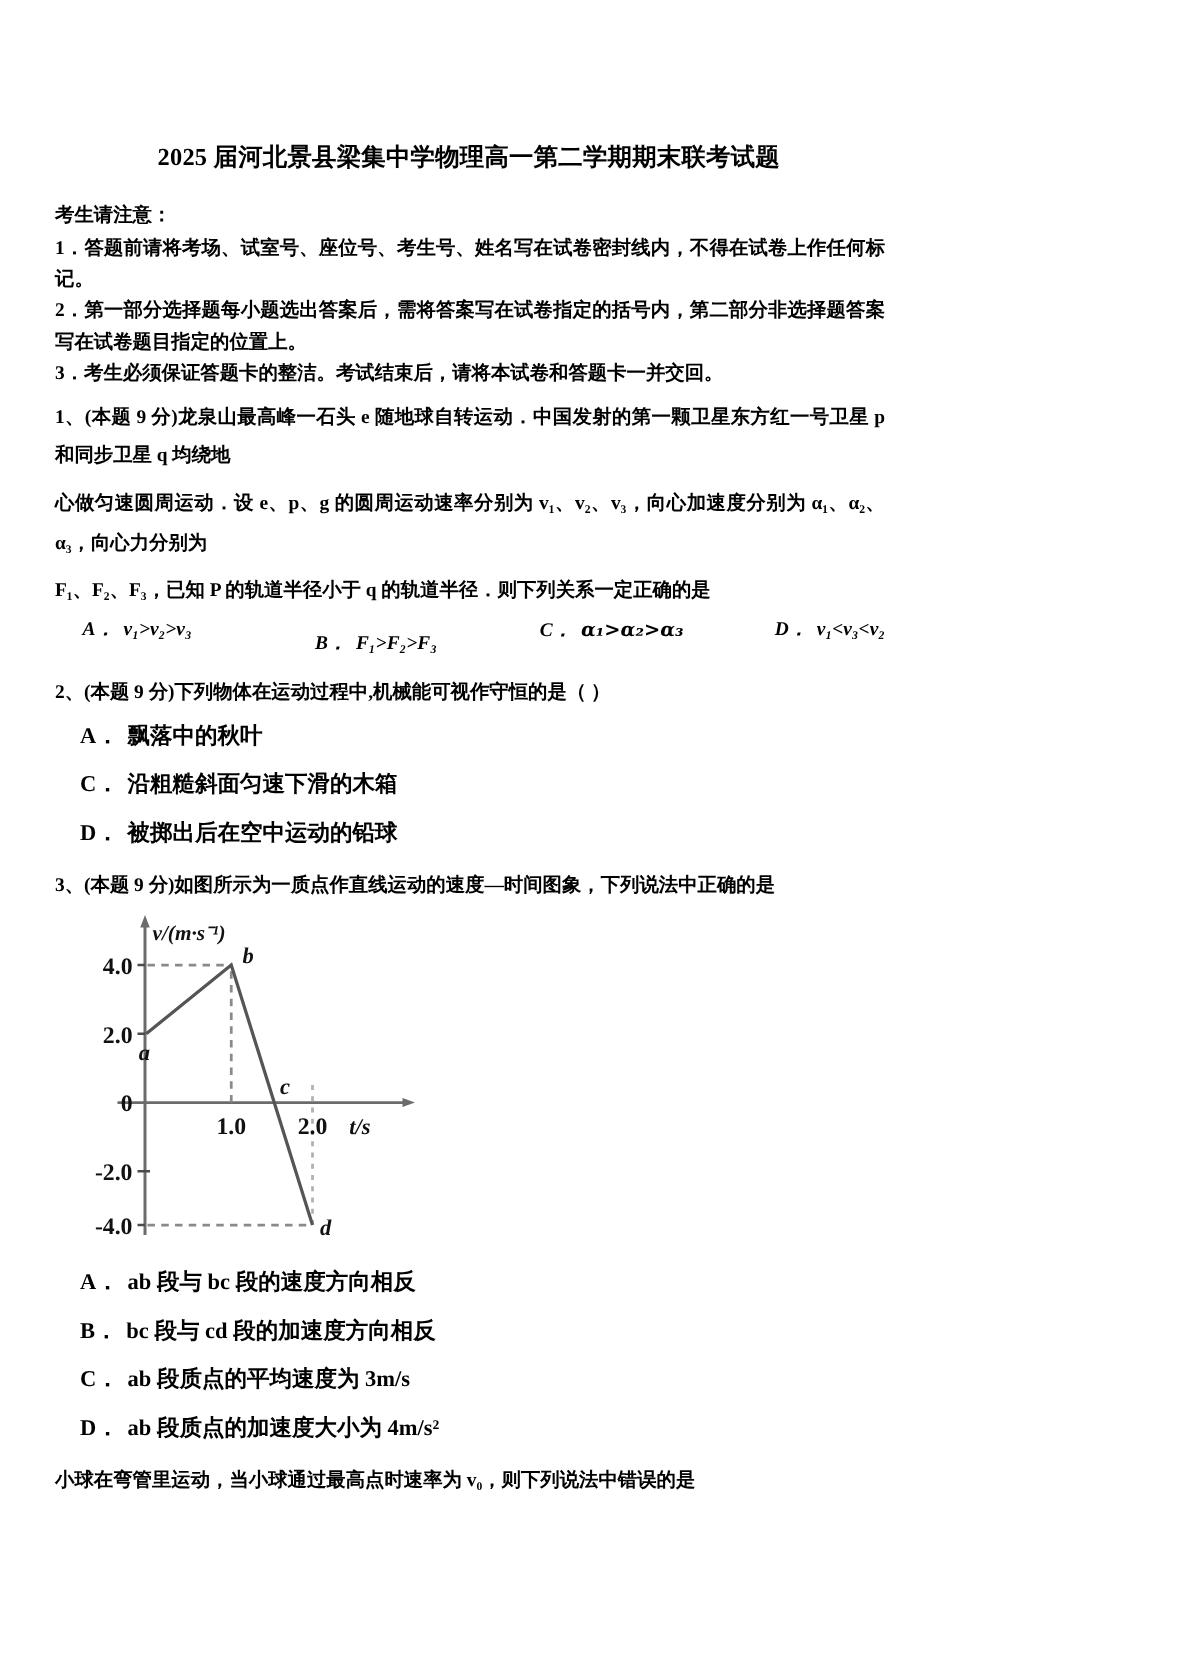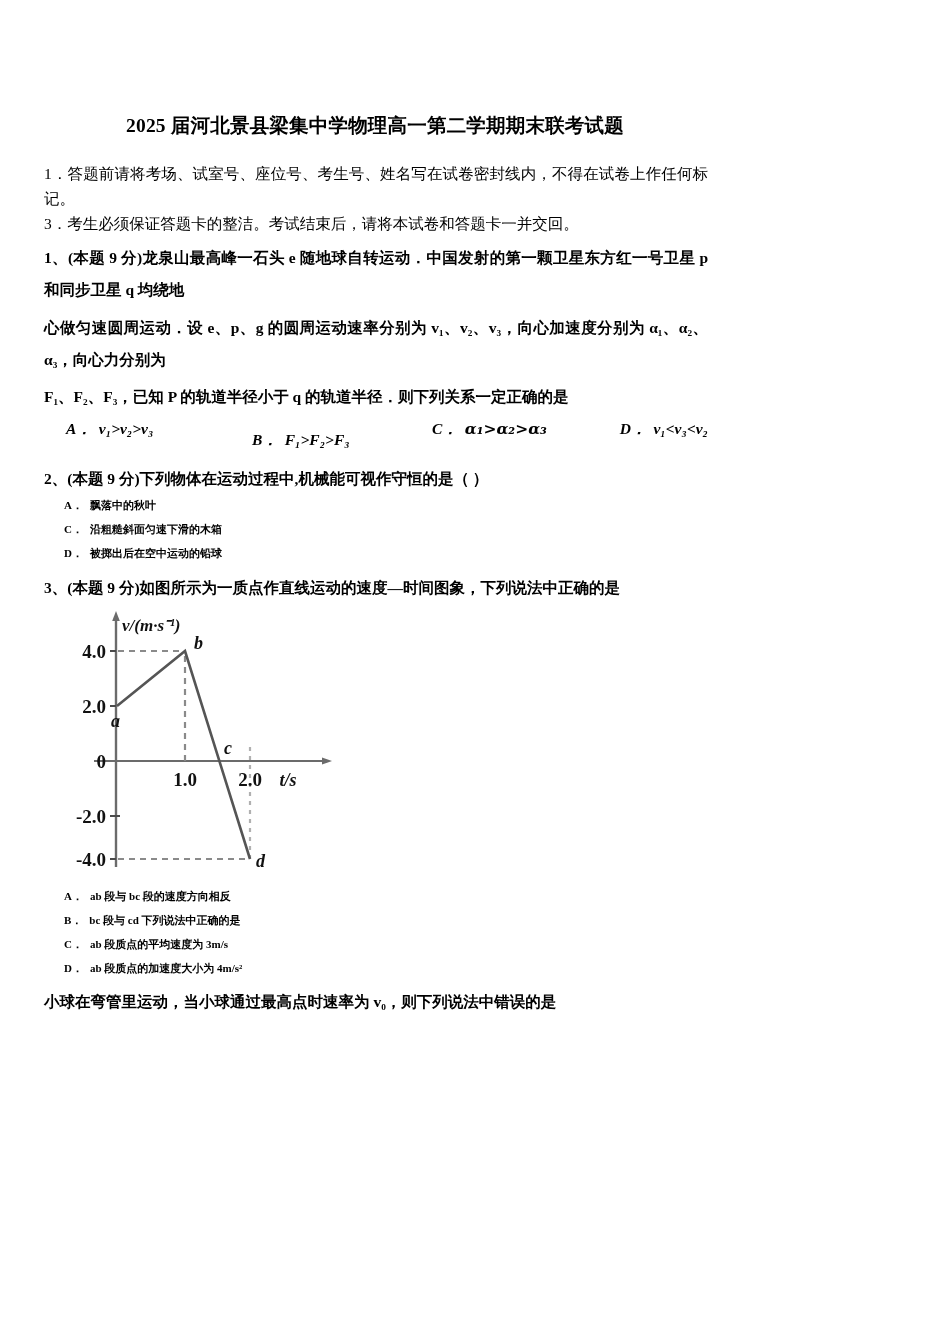--- a/index.html
+++ b/index.html
@@ -35,21 +35,21 @@
     padding: 0 42px 0 44px;
   }
   .notice-head {
     font-size: 15.5px;
     font-weight: bold;
     line-height: 1.55;
     margin-bottom: 1px;
   }
   .notice-line {
     font-size: 15.5px;
-    font-weight: normal;
+    font-weight: bold;
     line-height: 1.62;
     text-align: justify;
   }
   .section-head {
     margin: 26px 0 0 0;
     padding: 0 42px 0 44px;
     font-size: 15.5px;
     font-weight: bold;
     line-height: 1.7;
     text-align: justify;
@@ -59,21 +59,21 @@
   }
   .q-stem {
     font-size: 15.5px;
     font-weight: bold;
     line-height: 2.05;
     text-align: justify;
     margin-top: 6px;
   }
   .q-stem.tight { line-height: 2.0; }
   .opt {
-    font-size: 11px;
+    font-size: 18px;
     font-weight: bold;
     line-height: 2.18;
     padding-left: 20px;
   }
   .opt-row {
     font-size: 15.5px;
     font-weight: bold;
     line-height: 2.1;
     padding-left: 22px;
     display: flex;
@@ -90,21 +90,23 @@
   .greek { font-family: "DejaVu Serif", serif; }
 </style>
 </head>
 <body>
 
 <div class="page">
 
   <h1 class="title">2025 届河北景县梁集中学物理高一第二学期期末联考试题</h1>
 
   <div class="notice-block">
+    <div class="notice-head">考生请注意：</div>
     <div class="notice-line">1．答题前请将考场、试室号、座位号、考生号、姓名写在试卷密封线内，不得在试卷上作任何标记。</div>
+    <div class="notice-line">2．第一部分选择题每小题选出答案后，需将答案写在试卷指定的括号内，第二部分非选择题答案写在试卷题目指定的位置上。</div>
     <div class="notice-line">3．考生必须保证答题卡的整洁。考试结束后，请将本试卷和答题卡一并交回。</div>
   </div>
 
 
   <div class="q-block">
     <div class="q-stem"><span>1、</span><span>(本题 9 分)</span><span>龙泉山最高峰一石头 e 随地球自转运动．中国发射的第一颗卫星东方红一号卫星 p 和同步卫星 q 均绕地</span></div>
     <div class="q-stem">心做匀速圆周运动．设 e、p、g 的圆周运动速率分别为 v₁、v₂、v₃，向心加速度分别为 α₁、α₂、α₃，向心力分别为</div>
     <div class="q-stem">F₁、F₂、F₃，已知 P 的轨道半径小于 q 的轨道半径．则下列关系一定正确的是</div>
     <div class="opt-row">
       <div class="cell c1"><span class="opt-letter">A．</span><span>v₁&gt;v₂&gt;v₃</span></div>
@@ -159,21 +161,21 @@
 
       <text x="57" y="118" font-family="Liberation Serif, serif" font-size="18" font-weight="bold" font-style="italic" fill="#111">a</text>
       <text x="140" y="40" font-family="Liberation Serif, serif" font-size="18" font-weight="bold" font-style="italic" fill="#111">b</text>
       <text x="170" y="145" font-family="Liberation Serif, serif" font-size="18" font-weight="bold" font-style="italic" fill="#111">c</text>
       <text x="202" y="258" font-family="Liberation Serif, serif" font-size="18" font-weight="bold" font-style="italic" fill="#111">d</text>
     </svg>
   </div>
 
   <div class="q-block">
     <div class="opt"><span class="opt-letter">A．</span><span>ab 段与 bc 段的速度方向相反</span></div>
-    <div class="opt"><span class="opt-letter">B．</span><span>bc 段与 cd 下列说法中正确的是</span></div>
+    <div class="opt"><span class="opt-letter">B．</span><span>bc 段与 cd 段的加速度方向相反</span></div>
     <div class="opt"><span class="opt-letter">C．</span><span>ab 段质点的平均速度为 3m/s</span></div>
     <div class="opt"><span class="opt-letter">D．</span><span>ab 段质点的加速度大小为 4m/s²</span></div>
   </div>
 
   <div class="q-block">
     <div class="q-stem">小球在弯管里运动，当小球通过最高点时速率为 v₀，则下列说法中错误的是</div>
   </div>
 
 </div>
 

